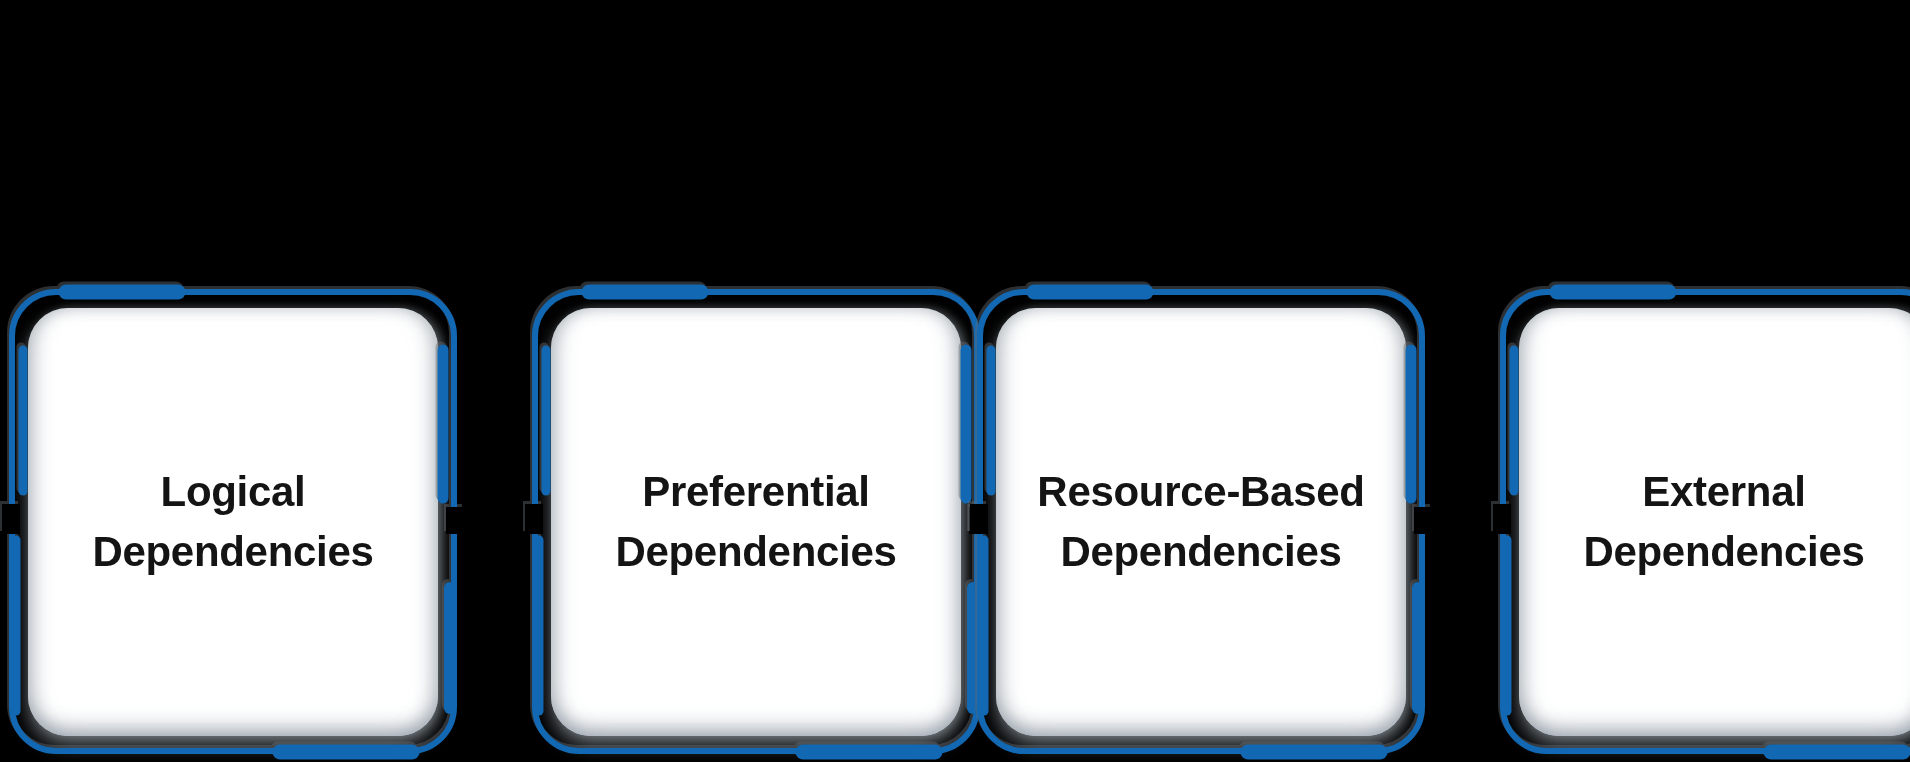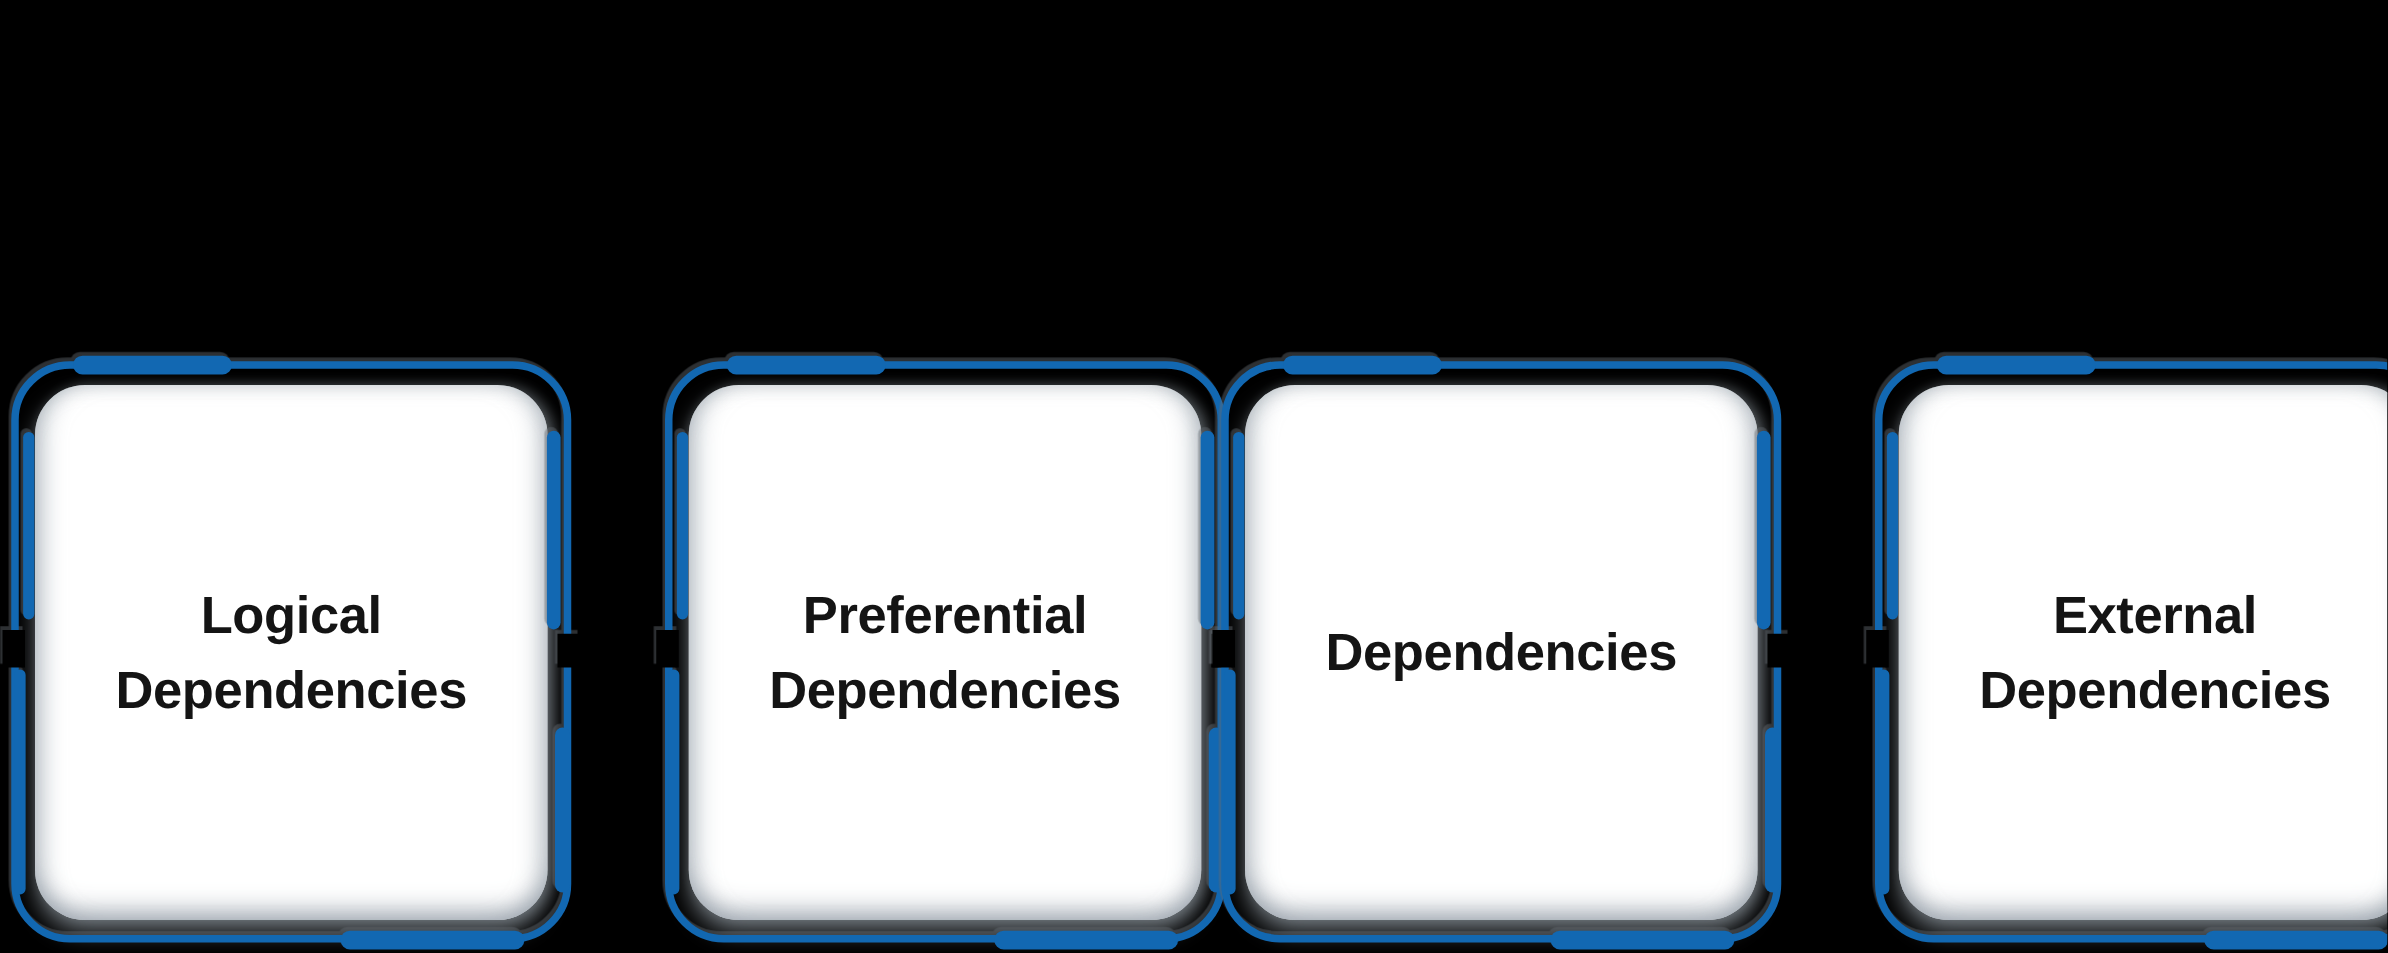--- a/index.html
+++ b/index.html
@@ -115,20 +115,21 @@
       <g fill="#000000" stroke="none">
         <rect x="-6" y="216" width="18" height="30"></rect>
         <rect x="438" y="219" width="18" height="27"></rect>
       </g>
     </svg>
   </div>
 
   <div class="box b3">
     <div class="card">
       <div class="label">
+        <span>Resource-Based</span>
         <span>Dependencies</span>
       </div>
     </div>
     <svg class="sketch-border" viewBox="0 0 450 467" aria-hidden="true">
       <g stroke="#1268B2" fill="none">
         <rect x="4" y="4" width="442" height="459" rx="44" stroke-width="6"></rect>
         <line x1="58" y1="4" x2="170" y2="4" stroke-width="15" stroke-linecap="round"></line>
         <line x1="272" y1="464" x2="404" y2="464" stroke-width="15" stroke-linecap="round"></line>
         <line x1="15" y1="62" x2="15" y2="203" stroke-width="9" stroke-linecap="round"></line>
         <line x1="8" y1="252" x2="8" y2="423" stroke-width="9" stroke-linecap="round"></line>

